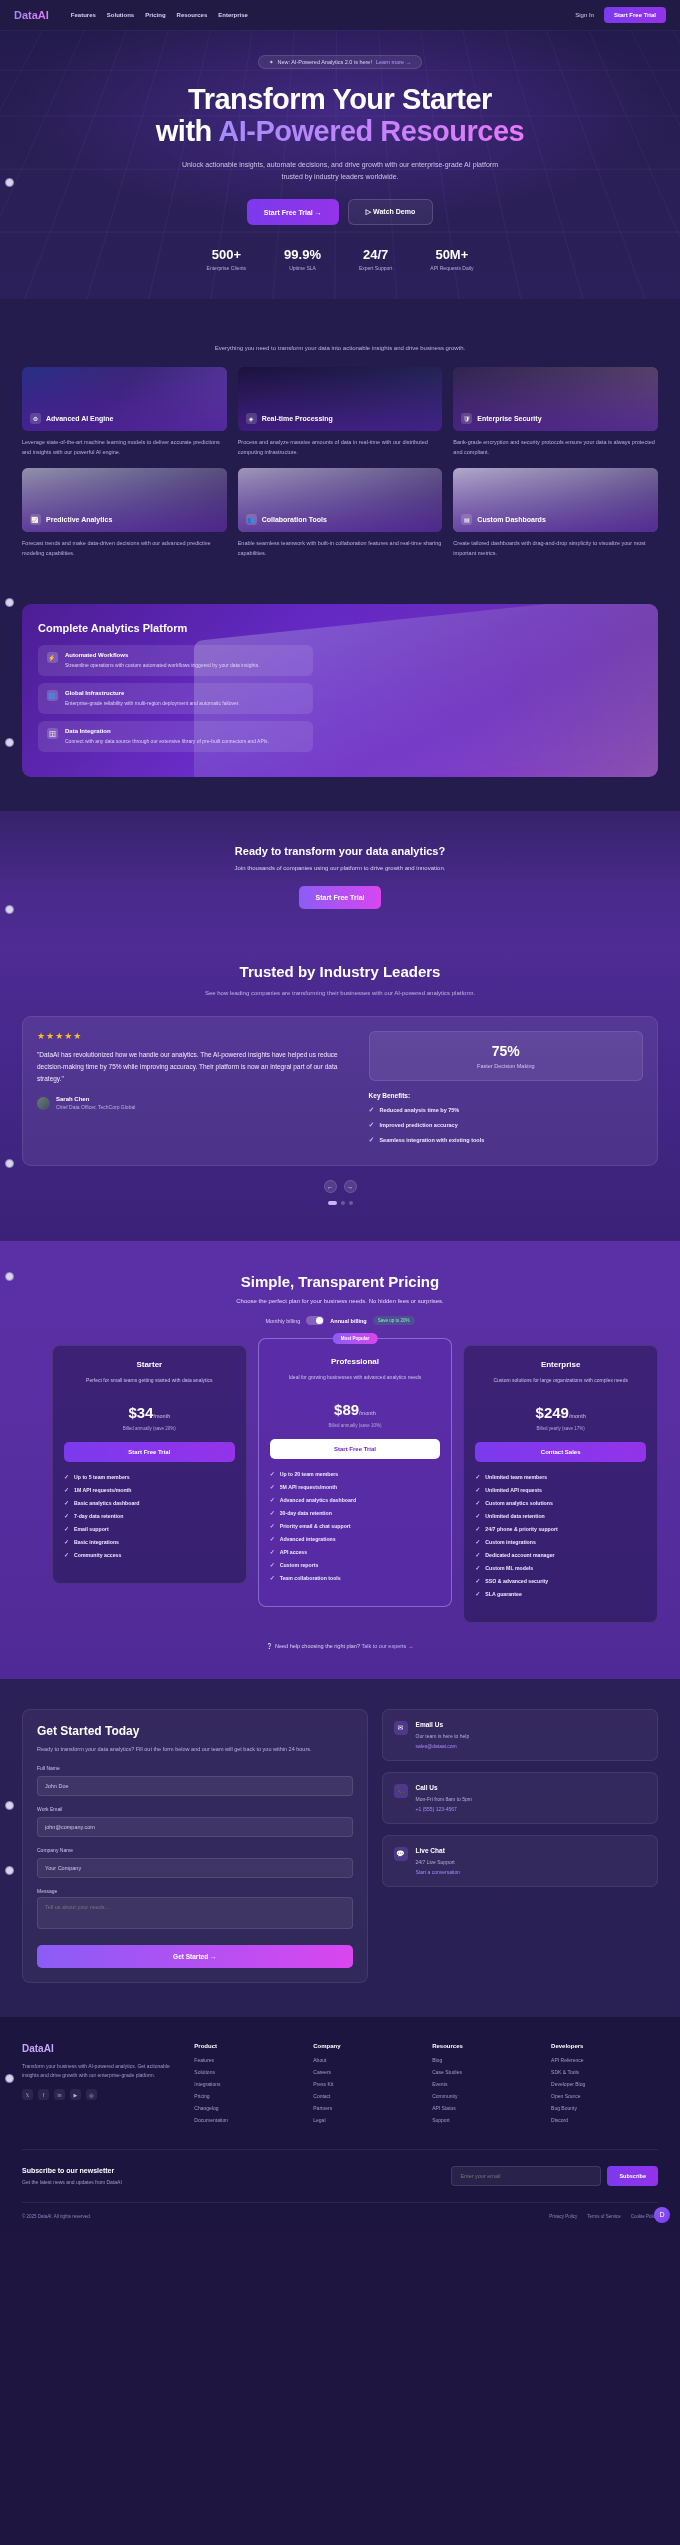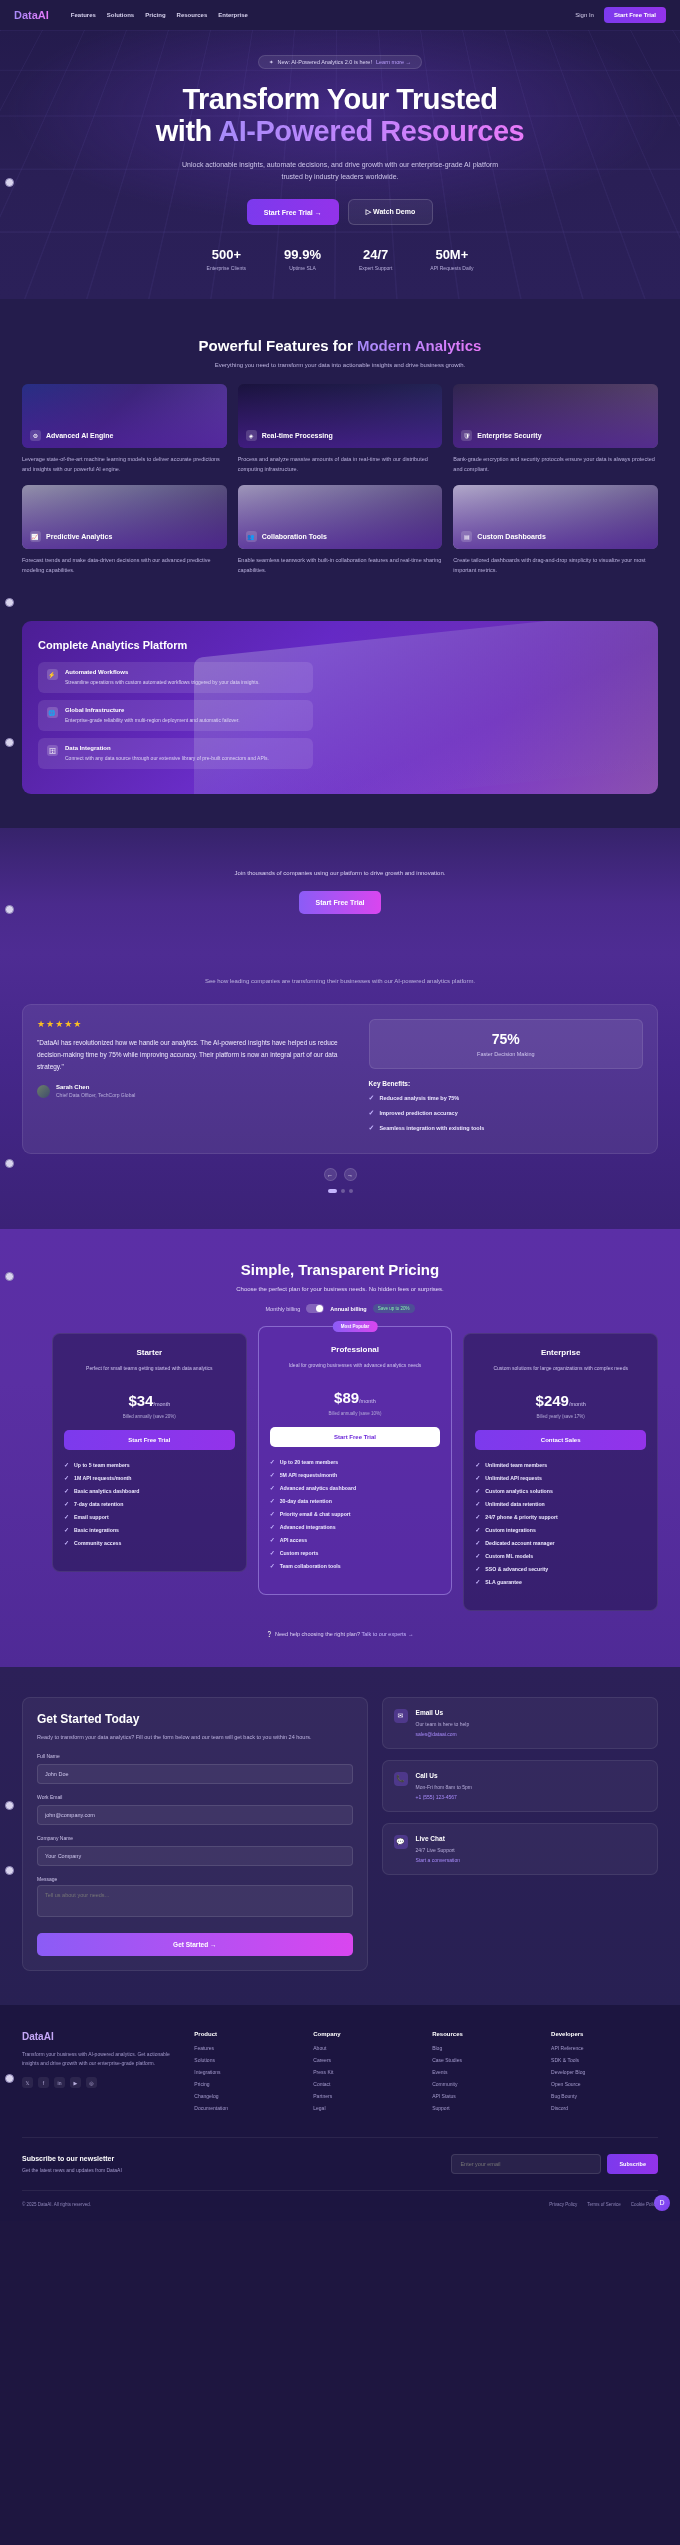--- a/index.html
+++ b/index.html
@@ -398,21 +398,21 @@
     </div>
   </div>
 
   <div class="hero">
     <div class="badge">
       <span>✦</span>
       <span>New: AI-Powered Analytics 2.0 is here!</span>
       <span class="lm">Learn more →</span>
     </div>
     <h1 class="hero-title">
-      <span>Transform Your Trusted</span><br>
+      <span>Transform Your Starter</span><br>
       <span>with </span><span class="grad-text">AI-Powered Resources</span>
     </h1>
     <p class="hero-sub">Unlock actionable insights, automate decisions, and drive growth with our enterprise-grade AI platform trusted by industry leaders worldwide.</p>
     <div class="hero-btns">
       <button class="btn-primary">Start Free Trial  →</button>
       <button class="btn-ghost">▷  Watch Demo</button>
     </div>
     <div class="stats">
       <div>
         <div class="stat-v">500+</div>
@@ -428,23 +428,20 @@
       </div>
       <div>
         <div class="stat-v">50M+</div>
         <div class="stat-l">API Requests Daily</div>
       </div>
     </div>
   </div>
 
   <div class="features">
     <div class="sec-head">
-      <div class="sec-title">
-        <span>Powerful Features for </span><span class="grad-text">Modern Analytics</span>
-      </div>
       <div class="sec-sub">Everything you need to transform your data into actionable insights and drive business growth.</div>
     </div>
     <div class="fgrid">
       <div class="fcard">
         <div class="fimg fimg-1">
           <div class="flabel">
             <span class="ficon">⚙</span>
             <span class="ftitle">Advanced AI Engine</span>
           </div>
         </div>
@@ -519,25 +516,27 @@
         <span class="picon">🗄</span>
         <div>
           <div class="ptitle">Data Integration</div>
           <div class="pdesc">Connect with any data source through our extensive library of pre-built connectors and APIs.</div>
         </div>
       </div>
     </div>
   </div>
 
   <div class="cta">
+    <div class="cta-title">Ready to transform your data analytics?</div>
     <div class="cta-sub">Join thousands of companies using our platform to drive growth and innovation.</div>
     <button class="btn-cta">Start Free Trial</button>
   </div>
 
   <div class="testi">
+    <div class="sec-title">Trusted by Industry Leaders</div>
     <div class="sec-sub">See how leading companies are transforming their businesses with our AI-powered analytics platform.</div>
     <div class="tcard">
       <div class="tleft">
         <div class="stars">★★★★★</div>
         <div class="quote">"DataAI has revolutionized how we handle our analytics. The AI-powered insights have helped us reduce decision-making time by 75% while improving accuracy. Their platform is now an integral part of our data strategy."</div>
         <div class="author">
           <div class="avatar"></div>
           <div>
             <div class="aname">Sarah Chen</div>
             <div class="arole">Chief Data Officer, TechCorp Global</div>

